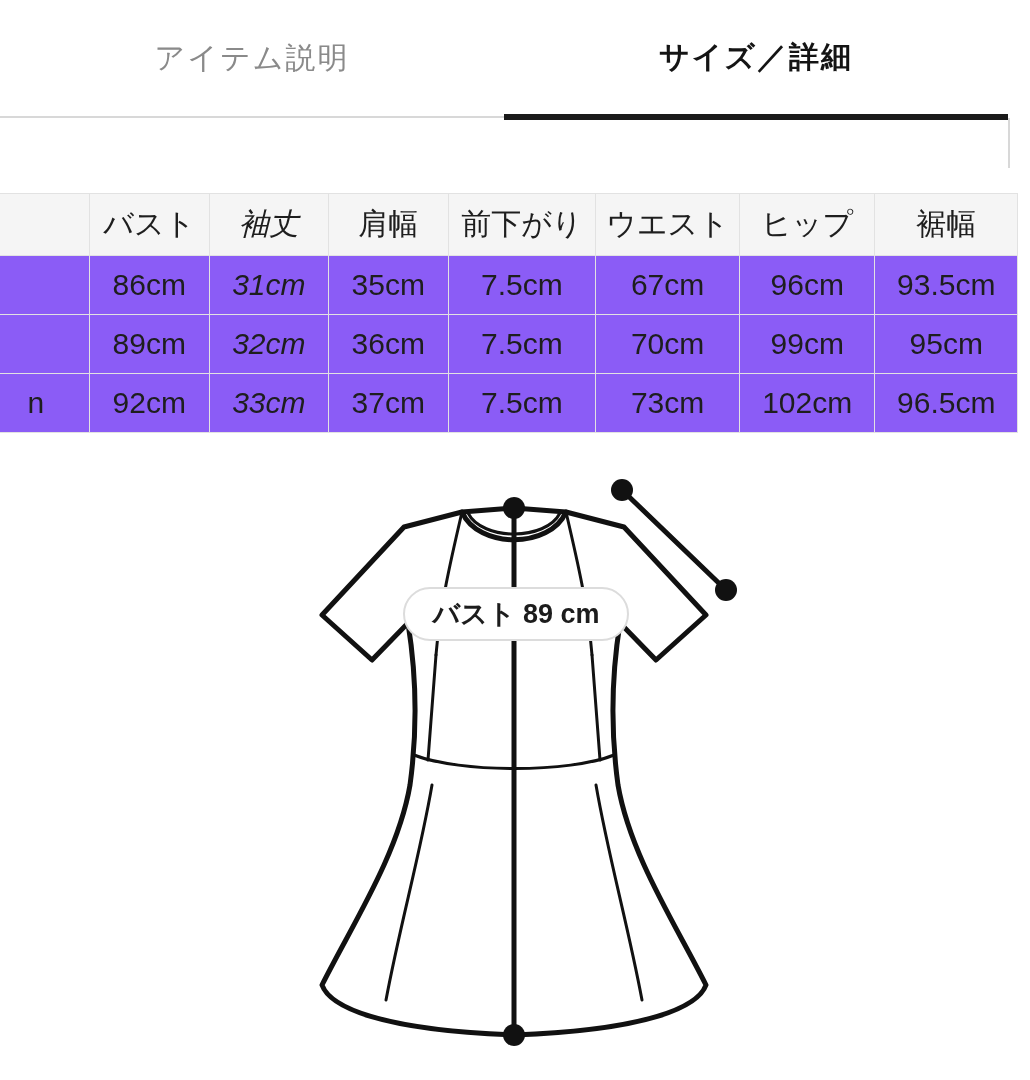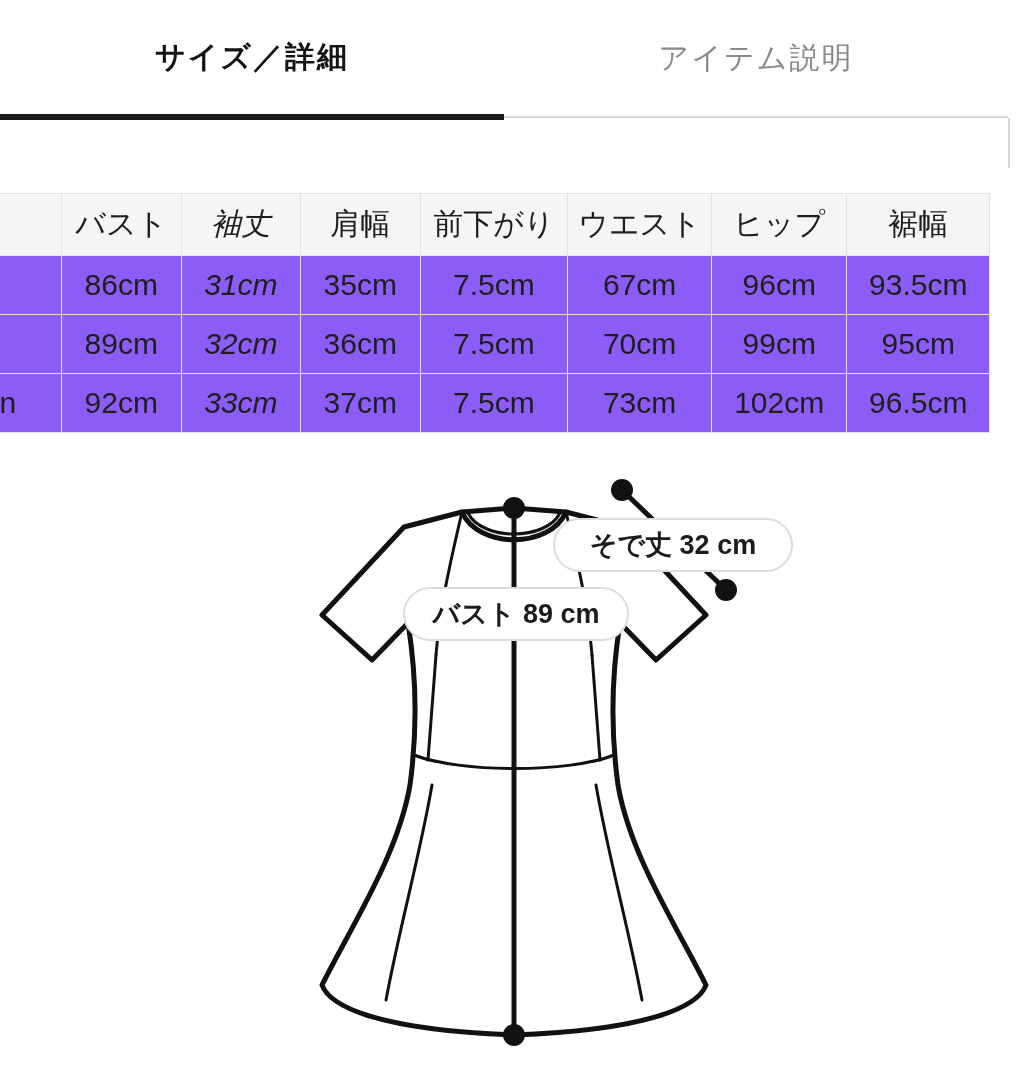--- a/index.html
+++ b/index.html
@@ -46,20 +46,21 @@
     margin-bottom: -4px;
   }
 
   
   .table-wrap {
     position: absolute;
     left: 0;
     top: 193px;
     width: 990px;
     overflow: hidden;
+    padding-left: 28px;
   }
   table.size-table {
     border-collapse: collapse;
     table-layout: fixed;
     margin-left: -46px; 
     font-size: 30px;
   }
   table.size-table th,
   table.size-table td {
     border: 1px solid #e2e2e2;
@@ -126,25 +127,25 @@
     top: 118px;
     width: 2px;
     height: 50px;
     background: #d8d8d8;
   }
 </style>
 </head>
 <body>
 
 <div class="tabs">
+  <div class="tab inactive">
+    <span>アイテム説明</span>
+  </div>
   <div class="tab active">
     <span>サイズ／詳細</span>
-  </div>
-  <div class="tab inactive">
-    <span>アイテム説明</span>
   </div>
 </div>
 <div class="right-rule"></div>
 
 <div class="table-wrap">
   <table class="size-table">
     <thead>
       <tr>
         <th class="c-label"></th>
         <th class="c0">バスト</th>
@@ -223,19 +224,16 @@
 
       <line x1="622" y1="35" x2="726" y2="135" stroke-width="5"></line>
     </g>
 
     <circle cx="514" cy="53" r="11" fill="#111111"></circle>
     <circle cx="514" cy="580" r="11" fill="#111111"></circle>
     <circle cx="622" cy="35" r="11" fill="#111111"></circle>
     <circle cx="726" cy="135" r="11" fill="#111111"></circle>
   </svg>
 
-  <div class="callout sode">
-    <span>そで丈 32 cm</span>
-  </div>
   <div class="callout bust">
     <span>バスト 89 cm</span>
   </div>
 </div>
 
 </body></html>

